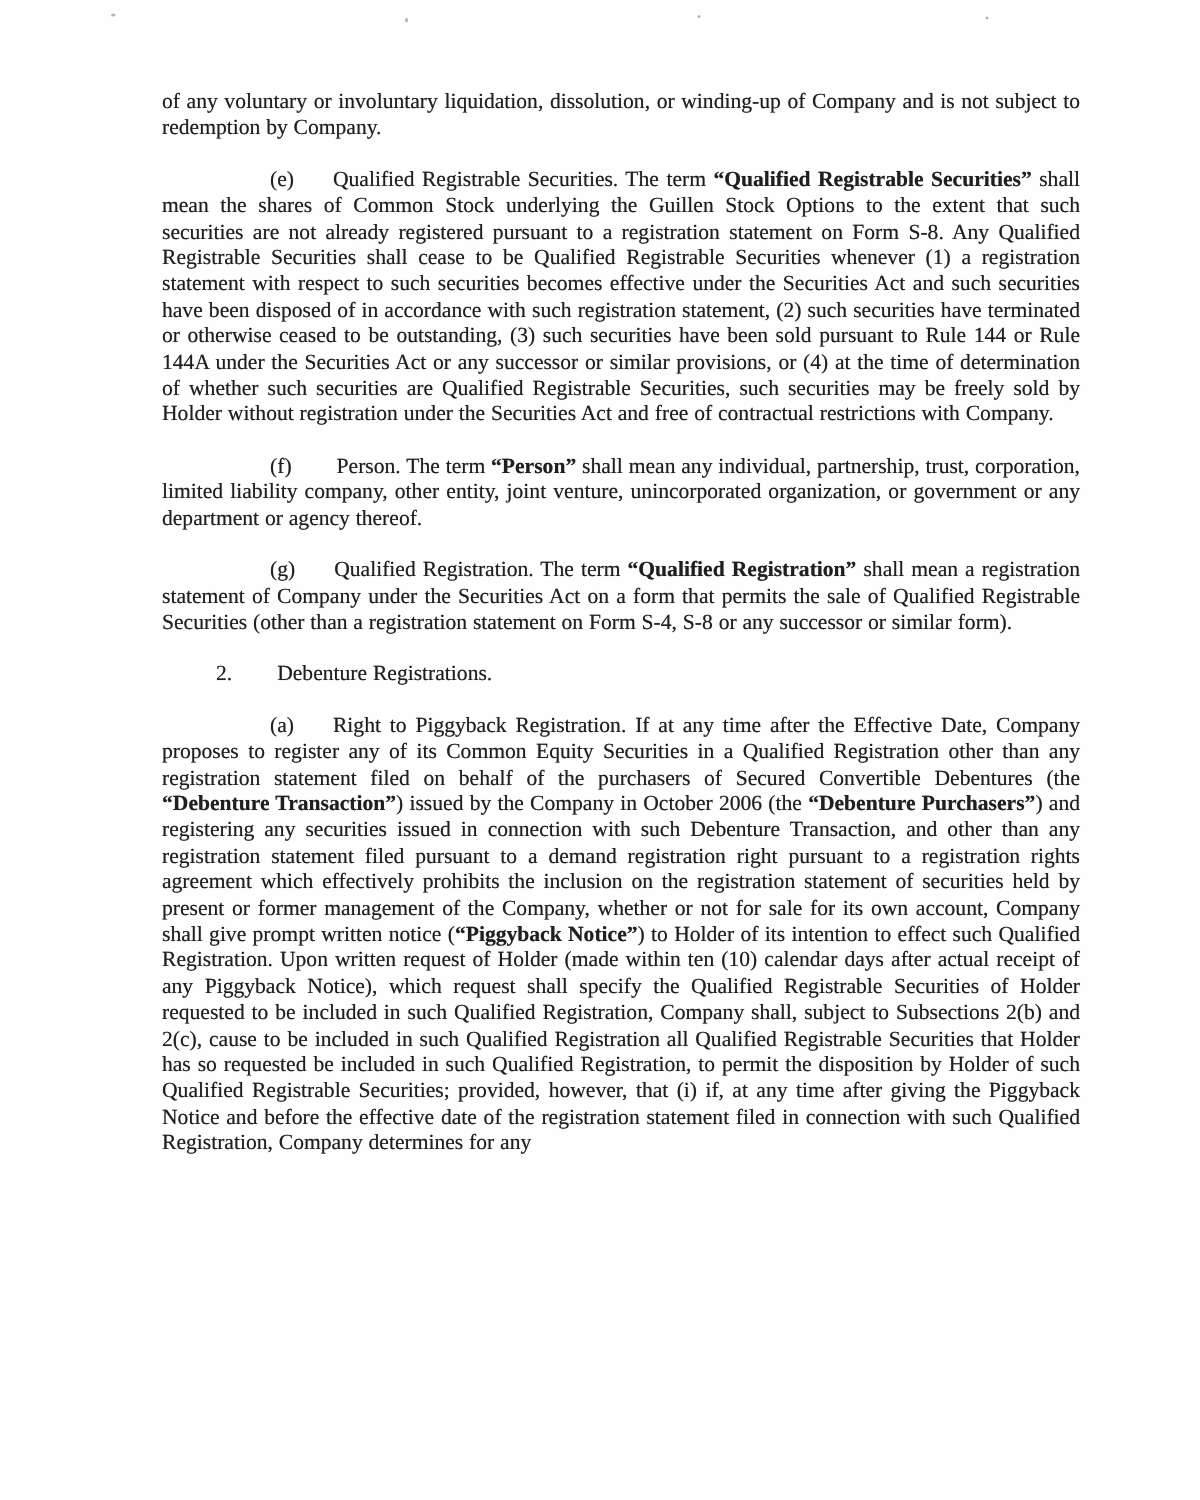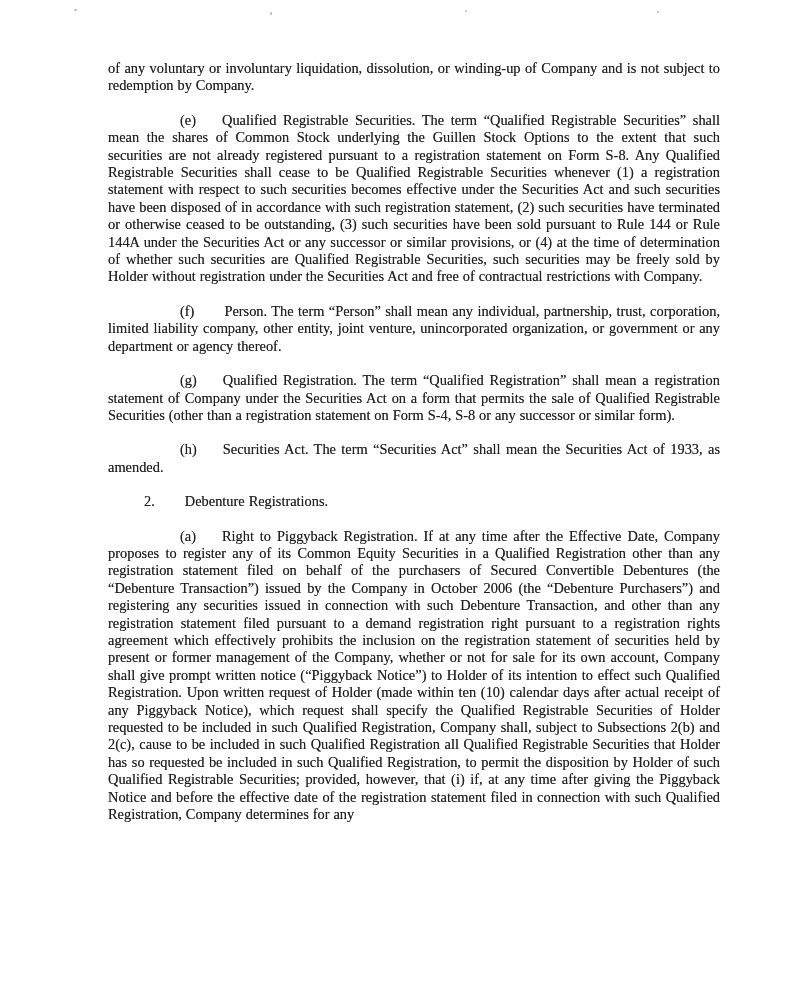--- a/index.html
+++ b/index.html
@@ -24,21 +24,21 @@
     text-align: justify;
     font-size: 14.4px;
     line-height: 17.4px;
     word-spacing: 0.3px;
     text-shadow: 0 0 0.45px rgba(20,20,20,0.6);
   }
   .para {
     margin: 0 0 17px 0;
   }
   .para:last-child { margin-bottom: 16px; }
-  .b { font-weight: normal; }
+  .b { font-weight: bold; }
   .u { text-underline-offset: 2px; text-decoration-thickness: 1px; }
   .tab { display: inline-block; height: 1px; }
   .speckle {
     position: absolute;
     border-radius: 50%;
     background: #b5b5b5;
   }
 </style>
 </head>
 <body>
@@ -46,17 +46,16 @@
 <div class="page">
   <div class="speckle" style="left:74px; top:9px; width:3px; height:2px;"></div>
   <div class="speckle" style="left:270px; top:12px; width:2px; height:3px;"></div>
   <div class="speckle" style="left:465px; top:10px; width:2px; height:2px;"></div>
   <div class="speckle" style="left:657px; top:11px; width:2px; height:2px;"></div>
   <div class="content">
       <p class="para"><span>of any voluntary or involuntary liquidation, dissolution, or winding-up of Company and is not subject to redemption by Company.</span></p>
       <p class="para"><span class="tab" style="width: 72px;"></span><span>(e)</span><span class="tab" style="width: 26px;"></span><span class="u">Qualified Registrable Securities</span><span>.  The term </span><span class="b">“Qualified Registrable Securities”</span><span> shall mean the shares of Common Stock underlying the Guillen Stock Options to the extent that such securities are not already registered pursuant to a registration statement on Form S-8.  Any Qualified Registrable Securities shall cease to be Qualified Registrable Securities whenever (1) a registration statement with respect to such securities becomes effective under the Securities Act and such securities have been disposed of in accordance with such registration statement, (2) such securities have terminated or otherwise ceased to be outstanding, (3) such securities have been sold pursuant to Rule 144 or Rule 144A under the Securities Act or any successor or similar provisions, or (4) at the time of determination of whether such securities are Qualified Registrable Securities, such securities may be freely sold by Holder without registration under the Securities Act and free of contractual restrictions with Company.</span></p>
       <p class="para"><span class="tab" style="width: 72px;"></span><span>(f)</span><span class="tab" style="width: 30px;"></span><span class="u">Person</span><span>.  The term </span><span class="b">“Person”</span><span> shall mean any individual, partnership, trust, corporation, limited liability company, other entity, joint venture, unincorporated organization, or government or any department or agency thereof.</span></p>
       <p class="para"><span class="tab" style="width: 72px;"></span><span>(g)</span><span class="tab" style="width: 26px;"></span><span class="u">Qualified Registration</span><span>.  The term </span><span class="b">“Qualified Registration”</span><span> shall mean a registration statement of Company under the Securities Act on a form that permits the sale of Qualified Registrable Securities (other than a registration statement on Form S-4, S-8 or any successor or similar form).</span></p>
-      <p class="para"><span class="tab" style="width: 72px;"></span><span>(h)</span><span class="tab" style="width: 26px;"></span><span class="u">Securities Act</span><span>. The term </span><span class="b">“Securities Act”</span><span> shall mean the Securities Act of 1933, as amended.</span></p>
       <p class="para"><span class="tab" style="width: 36px;"></span><span>2.</span><span class="tab" style="width: 30px;"></span><span class="u">Debenture Registrations</span><span>.</span></p>
       <p class="para"><span class="tab" style="width: 72px;"></span><span>(a)</span><span class="tab" style="width: 26px;"></span><span class="u">Right to Piggyback Registration</span><span>.  If at any time after the Effective Date, Company proposes to register any of its Common Equity Securities in a Qualified Registration other than any registration statement filed on behalf of the purchasers of Secured Convertible Debentures (the </span><span class="b">“Debenture Transaction”</span><span>) issued by the Company in October 2006 (the </span><span class="b">“Debenture Purchasers”</span><span>) and registering any securities issued in connection with such Debenture Transaction, and other than any registration statement filed pursuant to a demand registration right pursuant to a registration rights agreement which effectively prohibits the inclusion on the registration statement of securities held by present or former management of the Company, whether or not for sale for its own account, Company shall give prompt written notice (</span><span class="b">“Piggyback Notice”</span><span>) to Holder of its intention to effect such Qualified Registration.  Upon written request of Holder (made within </span><span class="u">ten</span><span> </span><span class="u">(10)</span><span> calendar days after actual receipt of any Piggyback Notice), which request shall specify the Qualified Registrable Securities of Holder requested to be included in such Qualified Registration, Company shall, subject to Subsections 2(b) and 2(c), cause to be included in such Qualified Registration all Qualified Registrable Securities that Holder has so requested be included in such Qualified Registration, to permit the disposition by Holder of such Qualified Registrable Securities; </span><span class="u">provided,</span><span> </span><span class="u">however,</span><span> that (i) if, at any time after giving the Piggyback Notice and before the effective date of the registration statement filed in connection with such Qualified Registration, Company determines for any</span></p>
     </div>
 </div>
 
 </body></html>

